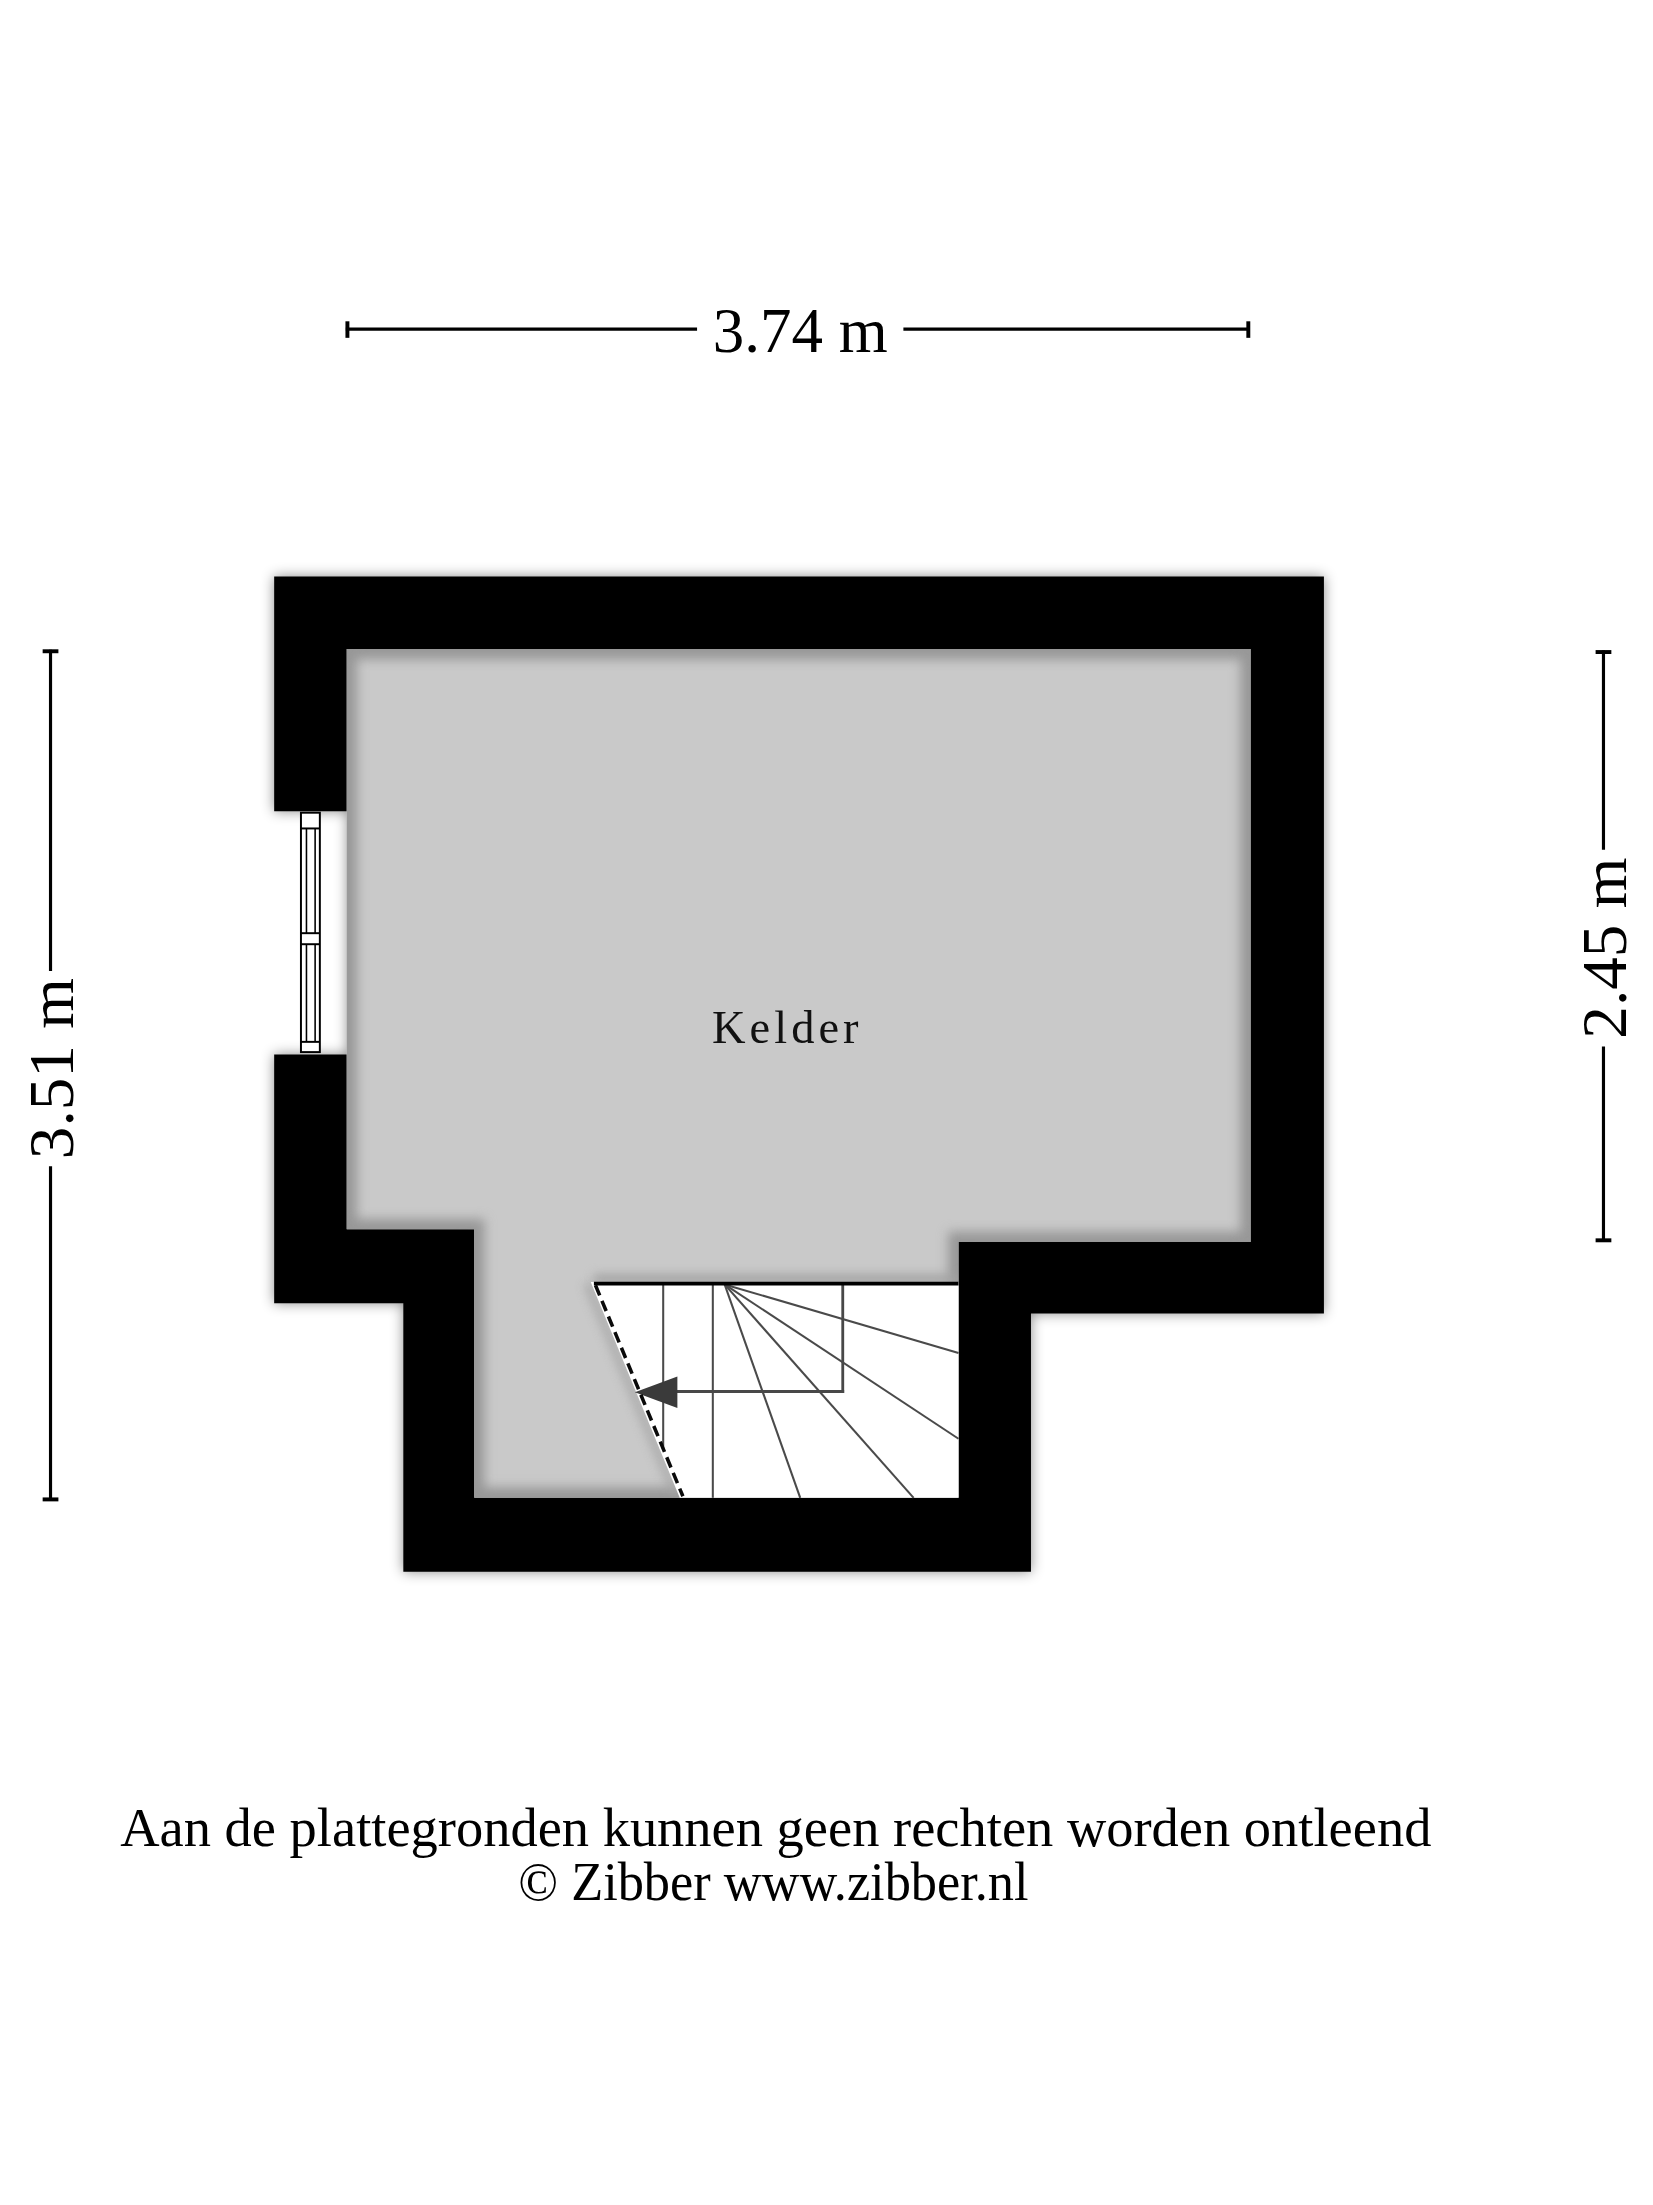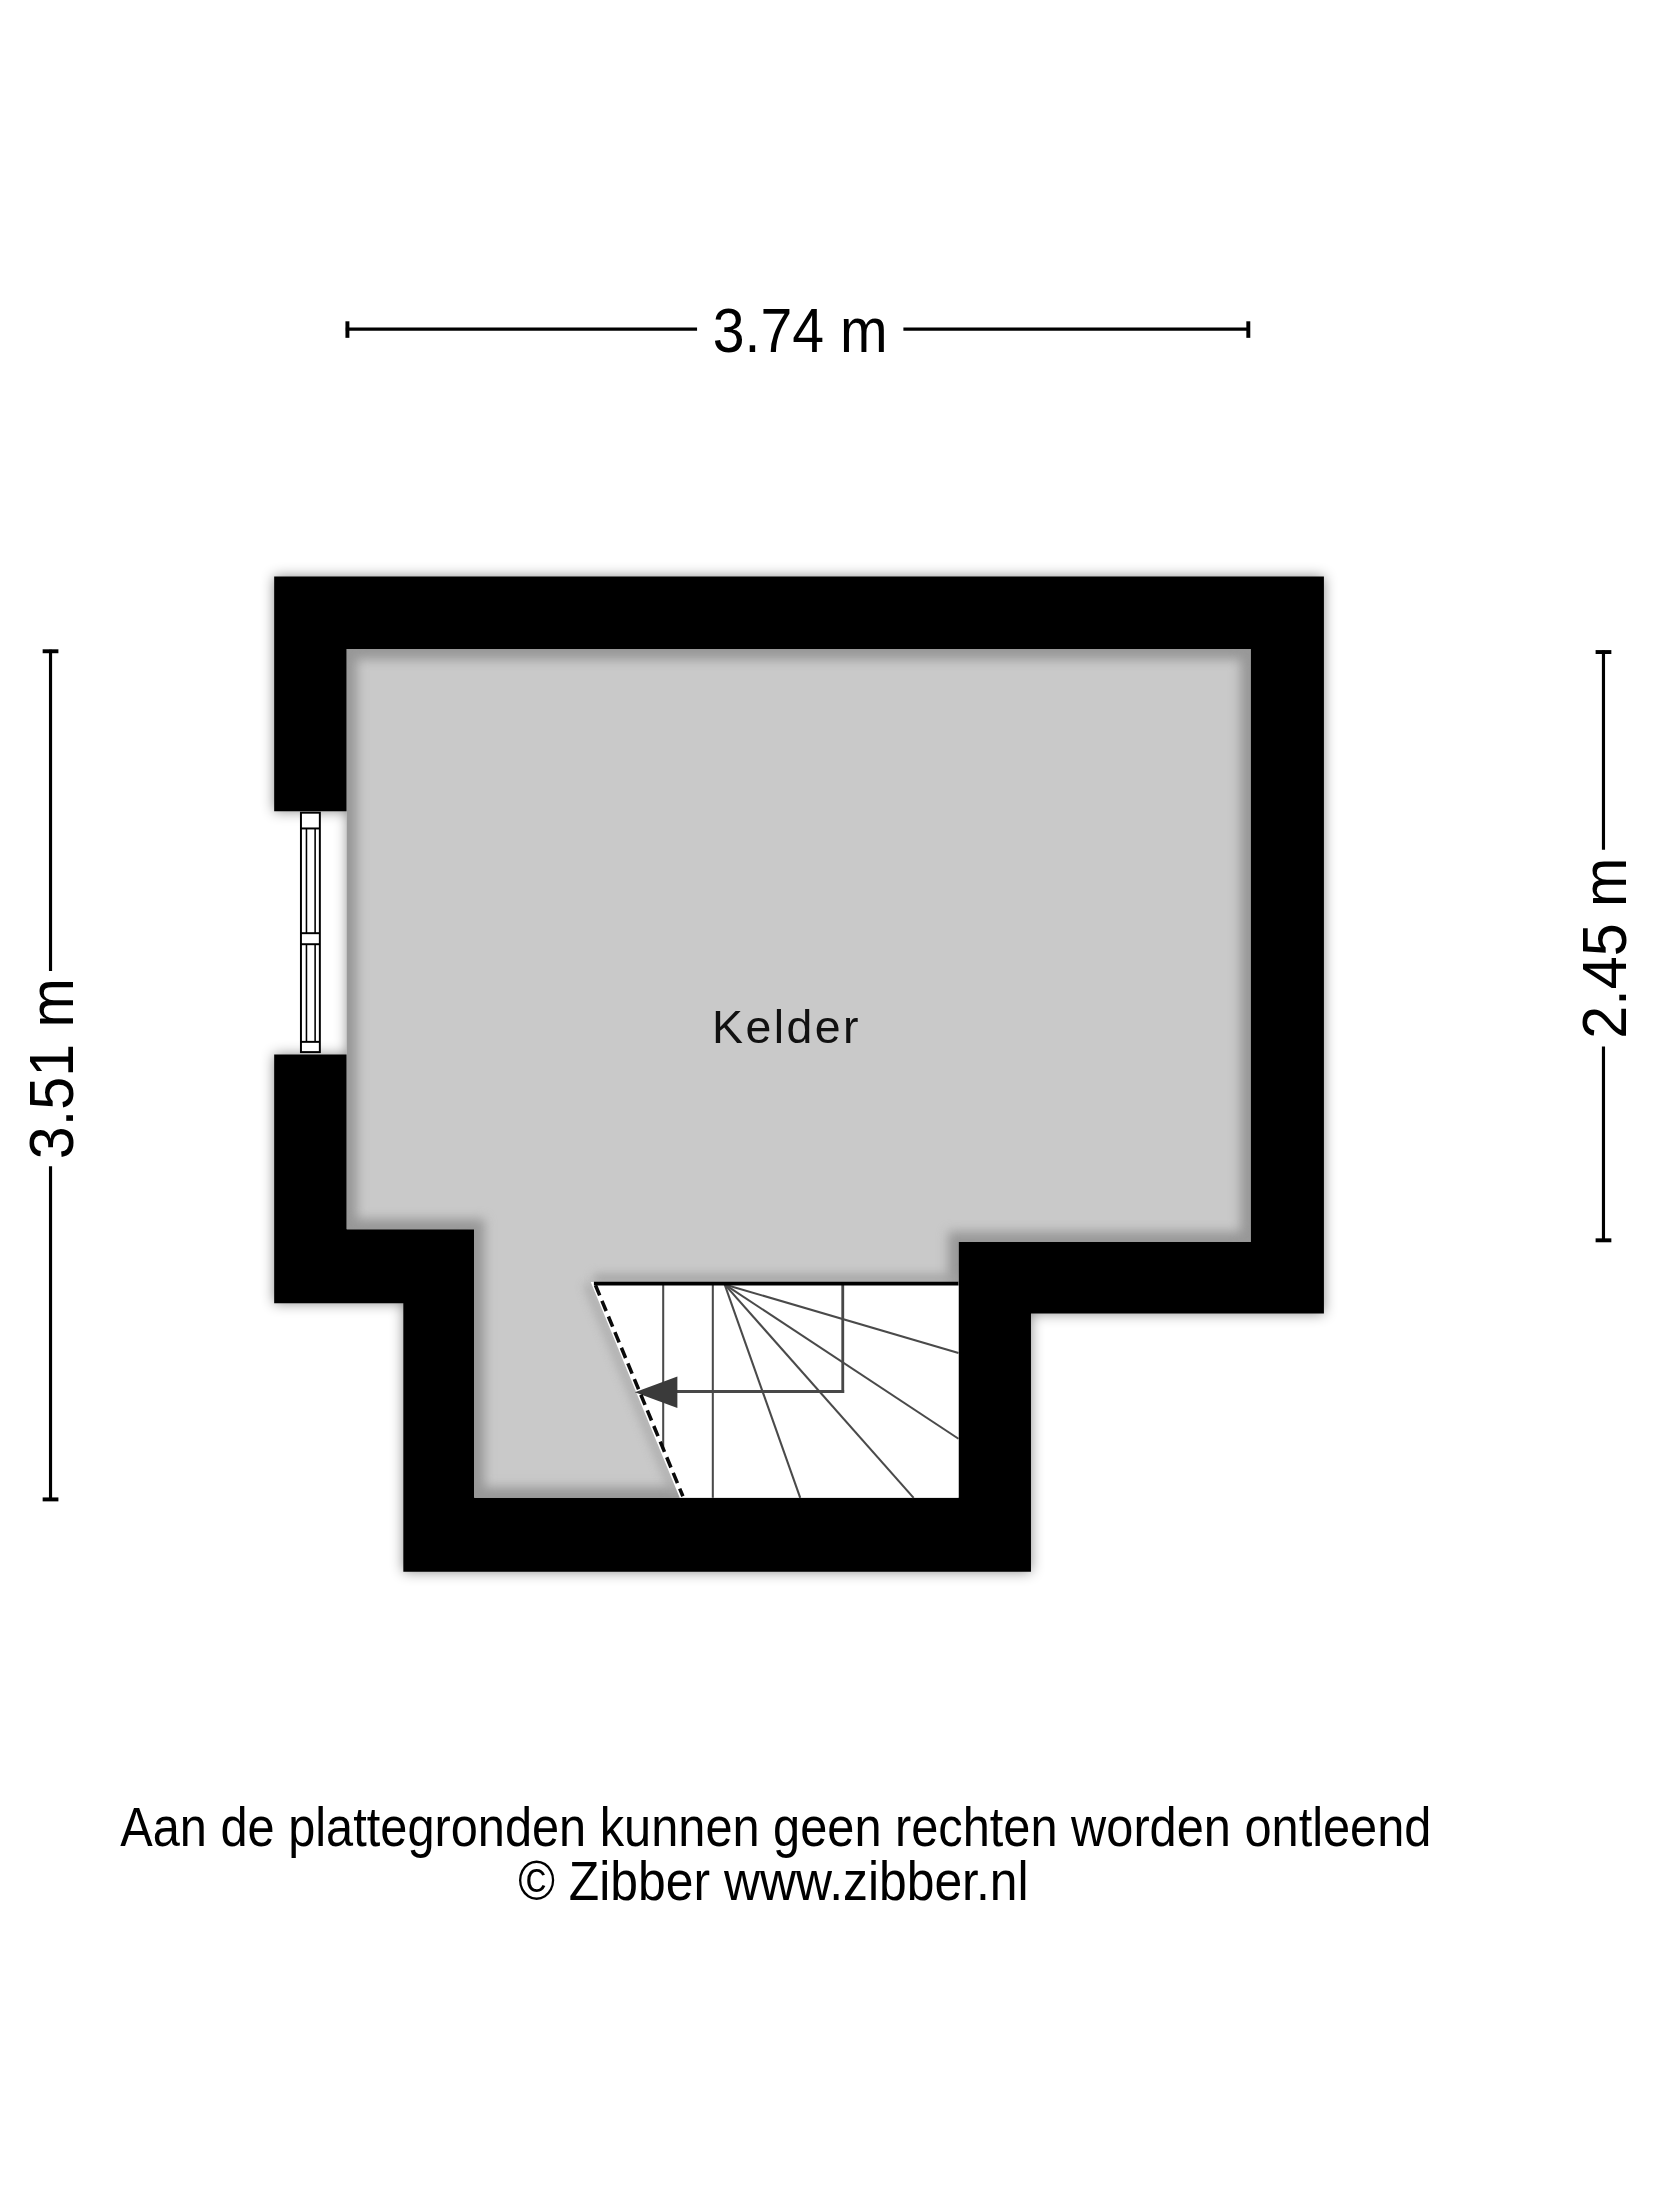--- a/index.html
+++ b/index.html
@@ -1,17 +1,17 @@
 <!DOCTYPE html>
 <html style="font-size:12.6px"><head>
 <meta charset="utf-8">
 <style>
   html,body{margin:0;padding:0;background:#ffffff;}
   #page{position:relative;width:1654px;height:2205px;background:#ffffff;overflow:hidden;
-        font-family:Liberation Sans, sans-serif;}
+        font-family:Liberation Serif, serif;}
   svg{position:absolute;left:0;top:0;}
 </style>
 </head>
 <body>
 <div id="page">
 <svg width="1654" height="2205" viewBox="0 0 2100 2800">
   <defs>
     <clipPath id="intclip">
       <path d="M440,824 L1588,824 L1588,1577 L1217,1577 L1217,1902 L602,1902 L602,1561 L440,1561 Z"></path>
     </clipPath>

